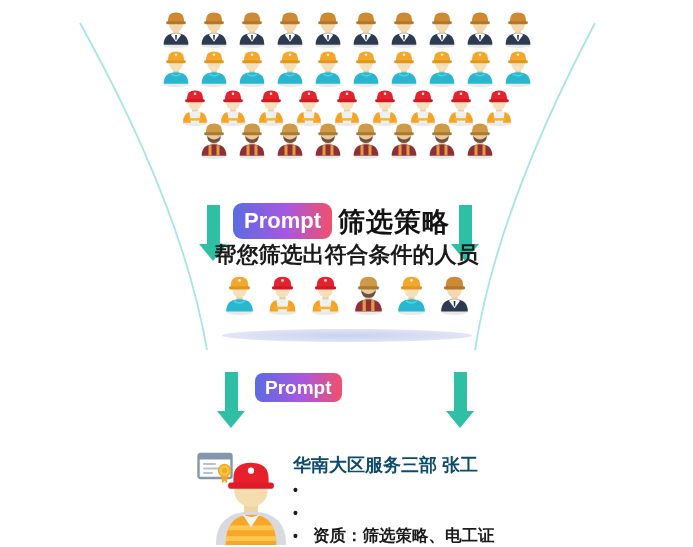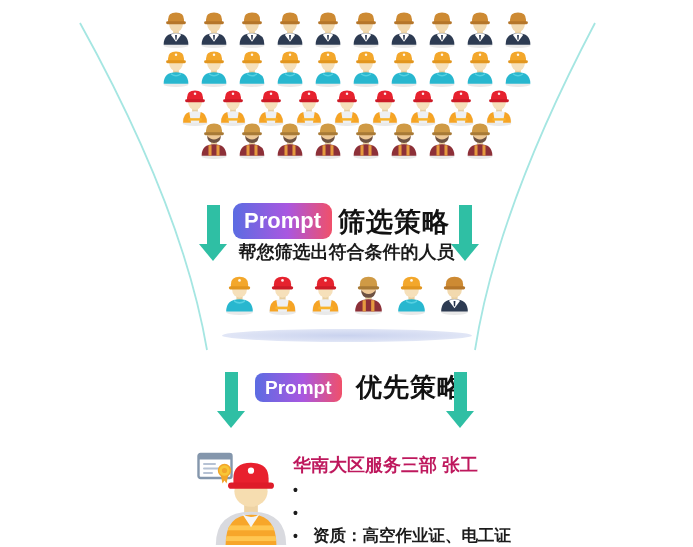--- a/index.html
+++ b/index.html
@@ -29,34 +29,34 @@
     background:linear-gradient(90deg,var(--g1,#5b6ce2),var(--g2,#a957e0) 55%,var(--g3,#f0506a));
     display:inline-block;line-height:1;}
   .b1{left:233px;top:203px;font-size:22px;padding:7px 11px;border-radius:9px;}
   .b2{left:255px;top:373px;font-size:19px;padding:5px 10px;border-radius:8px;}
 
   
   .stage-title{position:absolute;z-index:2;color:#121212;font-weight:700;letter-spacing:1px;}
   .t1{left:338px;top:204px;font-size:27px;}
   .t2{left:356px;top:370px;font-size:26px;}
   .stage-sub{position:absolute;left:0;width:100%;text-align:center;z-index:2;
-    color:#1b1b1b;font-weight:600;font-size:18px;}
+    color:#1b1b1b;font-weight:600;font-size:22px;}
   .sub1{top:240px}.sub2{top:407px}
 
   
   .filtered{position:absolute;left:0;top:272px;width:100%;display:flex;justify-content:center;gap:2px;z-index:2;}
   .platform{position:absolute;left:50%;transform:translateX(-50%);top:329px;width:250px;height:13px;border-radius:50%;
     background:radial-gradient(ellipse at 50% 50%, var(--plat,#c9d2ee) 0%, #dbe1f4 55%, #eef1fa 100%);z-index:1;}
 
   
   .result{position:absolute;left:0;top:448px;width:100%;height:99px;z-index:2;}
   .cert{position:absolute;left:197px;top:3px;width:40px;height:34px;z-index:4;}
   .avatar{position:absolute;left:208px;top:7px;width:86px;height:90px;z-index:3;}
   .result-text{position:absolute;left:293px;top:5px;width:270px;}
-  .result-title{font-size:18px;font-weight:700;color:#be185d;line-height:24px;margin-bottom:2px;}
+  .result-title{font-size:18px;font-weight:700;color:#0c4a6e;line-height:24px;margin-bottom:2px;}
   .result-bullets{list-style:none;margin:0;padding:0;}
   .result-bullets li{display:flex;align-items:baseline;font-size:16.5px;font-weight:600;color:#1b1b1b;line-height:22.5px;}
   .result-bullets .dot{width:20px;font-size:14px;color:#1b1b1b;flex:none;}
 </style>
 </head>
 <body>
 
 <div class="canvas">
 
   <svg class="funnel" viewBox="0 0 693 547">
@@ -636,21 +636,20 @@
         </svg>
       </span>
     </div>
   <div class="platform"></div>
 
   <div class="arrow a2l">
       <div class="arrow-body"></div>
       <div class="arrow-head"></div>
     </div>
   <div class="prompt-badge b2">Prompt</div>
-  <div class="stage-title t2">优先策略</div>
   <div class="arrow a2r">
       <div class="arrow-body"></div>
       <div class="arrow-head"></div>
     </div>
 
   <div class="result">
     <svg class="cert" viewBox="0 0 40 34">
       <rect x="1.5" y="3" width="33" height="24" rx="2" fill="#ffffff" stroke="#8496ac" stroke-width="2.4"></rect>
       <path d="M1.5,5 Q1.5,3 3.5,3 L32.5,3 Q34.5,3 34.5,5 L34.5,8.5 L1.5,8.5 Z" fill="#8496ac"></path>
       <rect x="6" y="12" width="13" height="2" rx="1" fill="#b6c2d4"></rect>
@@ -681,18 +680,18 @@
       <div class="result-title">华南大区服务三部 张工</div>
       <ul class="result-bullets">
         <li>
             <span class="dot">•</span>
           </li>
         <li>
             <span class="dot">•</span>
           </li>
         <li>
             <span class="dot">•</span>
-            <span>资质：高空作业证、电工证</span>
+            <span>资质：筛选策略、电工证</span>
           </li>
       </ul>
     </div>
   </div>
 </div>
 
 </body></html>

